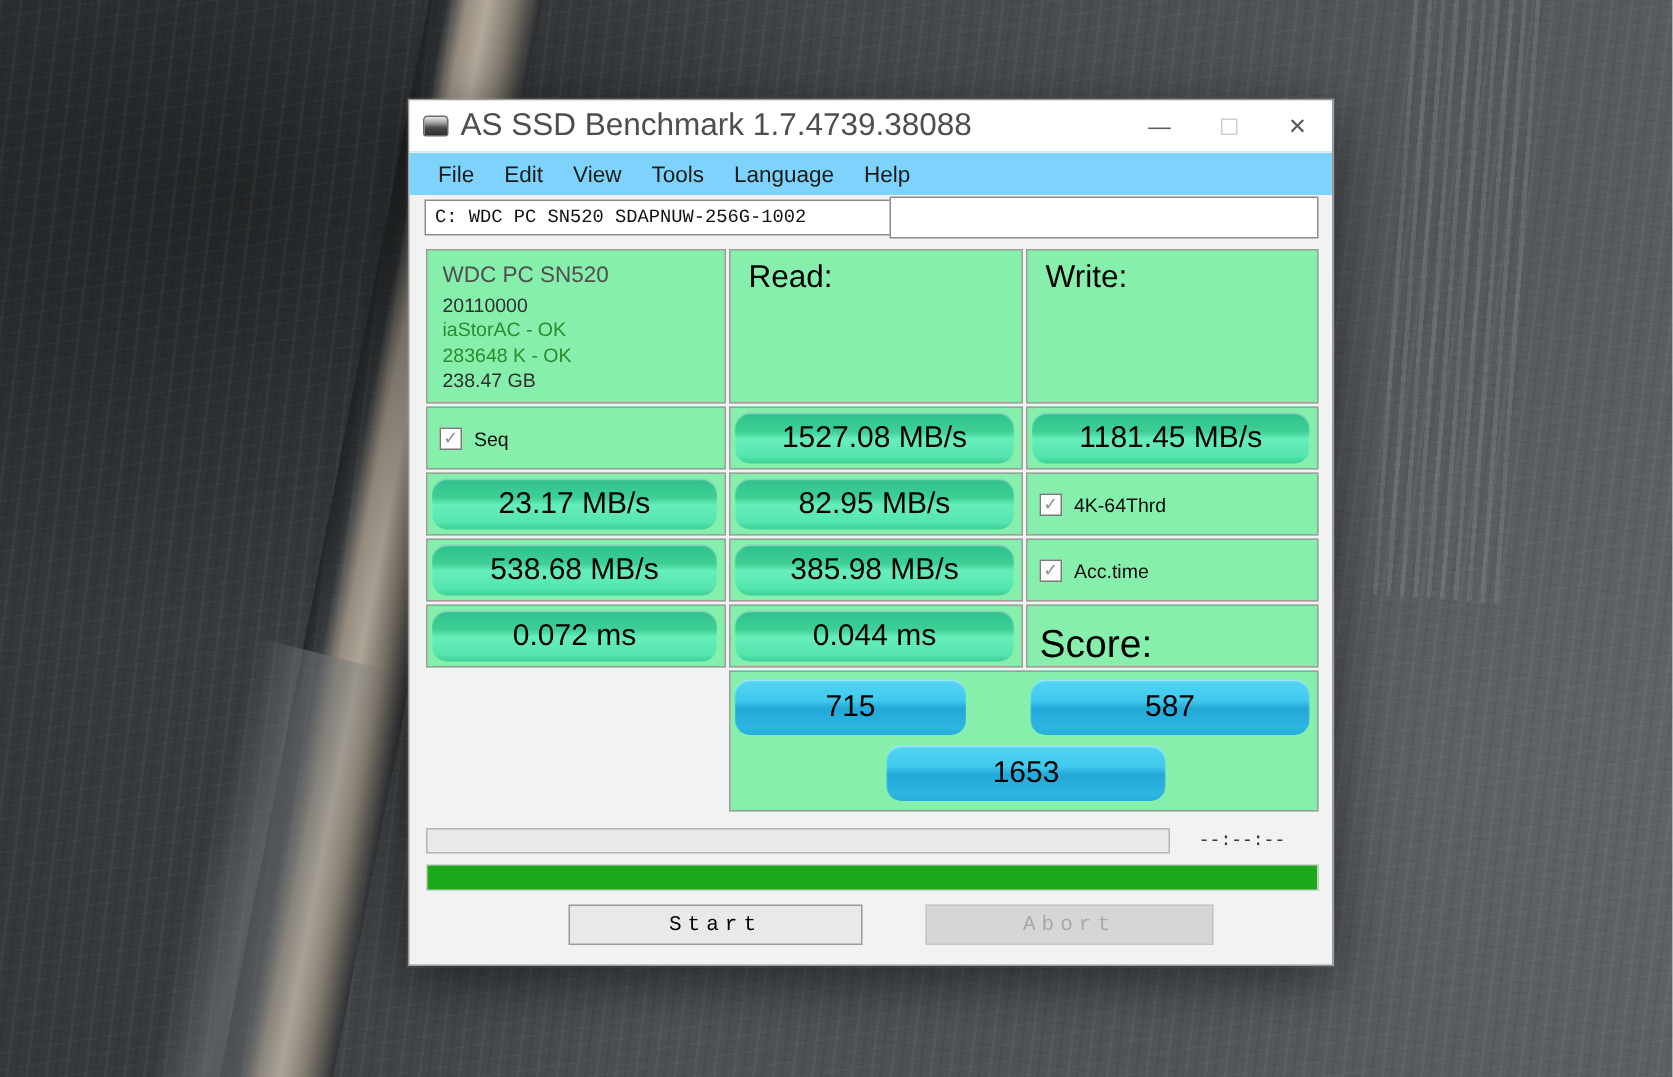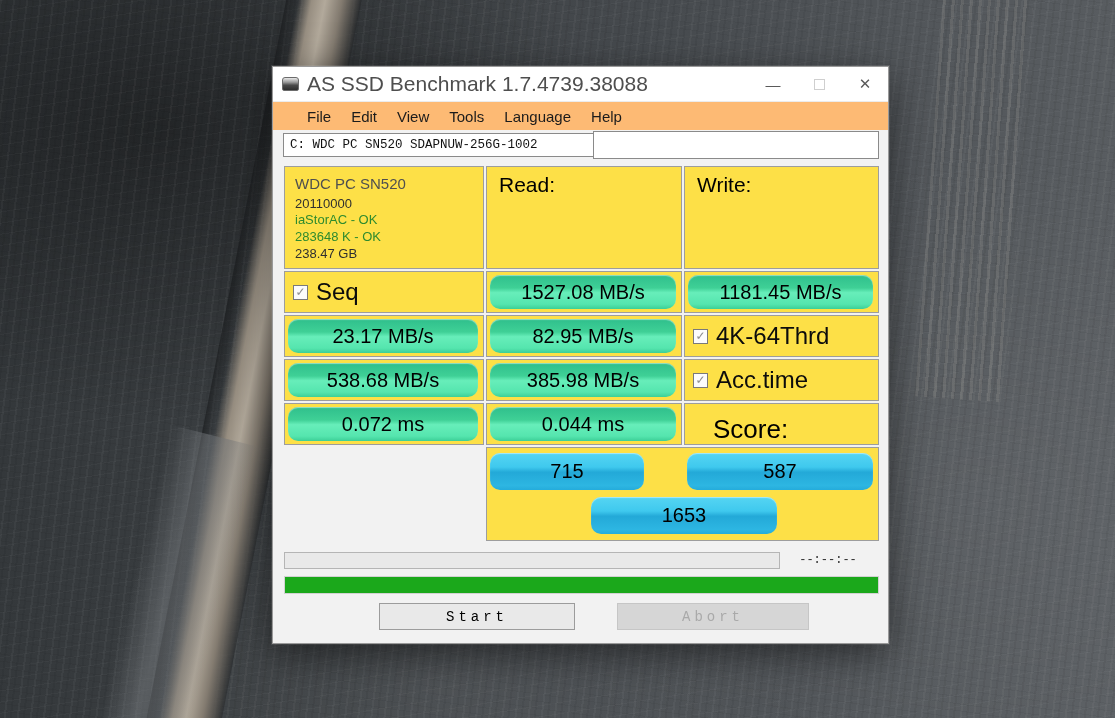--- a/index.html
+++ b/index.html
@@ -35,61 +35,61 @@
     display:flex; align-items:center; padding-left:9px; }
   .app-icon { width:17px; height:14px; margin-right:8px; border-radius:3px 3px 2px 2px;
     background:linear-gradient(180deg,#e8e8e8 0%,#9a9a9a 35%,#4a4a4a 60%,#2e2e2e 100%);
     border:1px solid #6b6b6b; }
   .title-text { font-size:21px; color:#4e4e4e; }
   .caption-btns { margin-left:auto; display:flex; height:34px; }
   .cap-btn { width:46px; height:34px; display:flex; align-items:center; justify-content:center;
     font-size:15px; color:#5a5a5a; }
   .max-glyph { width:11px; height:11px; border:1px solid #cfcfcf; }
 
-  .menubar { position:absolute; left:0; top:34px; right:0; height:29px; background:#fdba74;
-    border-top:1px solid #ececec; display:flex; align-items:center; padding-left:24px; }
+  .menubar { position:absolute; left:0; top:34px; right:0; height:29px; background:#7dd3fc;
+    border-top:1px solid #ececec; display:flex; align-items:center; padding-left:9px; }
   .menu-item { font-size:15px; color:#1b1b1b; padding:4px 10px; }
 
   .combo { position:absolute; left:10px; top:66px; width:326px; height:24px; background:#ffffff;
     border:1px solid #8a8a8a; display:flex; align-items:center; padding:0 6px;
     font-family:"Liberation Mono", monospace; font-size:12.5px; color:#111; }
   .combo-chevron { margin-left:auto; width:8px; height:8px; border-right:1.5px solid #555;
     border-bottom:1.5px solid #555; transform:rotate(45deg) translateY(-2px); }
   .target-box { position:absolute; left:320px; top:64px; width:286px; height:28px;
     background:#ffffff; border:1px solid #8a8a8a; font-size:13px; padding:0 5px;
     font-family:"Liberation Sans", sans-serif; outline:none; }
 
   
   .grid { position:absolute; left:11px; top:99px; display:grid;
     grid-template-columns:200px 196px 195px; grid-template-rows:103px 42px 42px 42px 42px 94px;
     gap:2px; }
-  .cell { background:#fde047; border:1px solid #9d9d9d; }
+  .cell { background:#86efac; border:1px solid #9d9d9d; }
 
   .info-cell { padding:7px 10px; line-height:1.3; }
   .info-model { font-size:15px; color:#4f4f4f; margin-bottom:2px; }
   .info-line  { font-size:13px; color:#2f2f2f; }
   .info-green { font-size:13px; }
 
   .colhead { font-size:21px; color:#000; padding:6px 12px; }
 
   .test-label-cell { display:flex; align-items:center; padding-left:8px; }
   .checkbox { width:15px; height:15px; background:#fcfcfc; border:1px solid #7a7a7a;
     display:flex; align-items:center; justify-content:center; margin-right:8px; }
   .checkbox::after { content:"✓"; font-size:12px; color:#8f8f8f; line-height:1; }
-  .test-label { font-size:24px; color:#0c0c0c; }
+  .test-label { font-size:13px; color:#0c0c0c; }
 
   .pill-cell { display:flex; }
   .pill { flex:1; margin:3px 5px 3px 3px; border-radius:10px; display:flex; align-items:center;
     justify-content:center; font-size:20px; color:#000; }
   .pill-green { background:linear-gradient(180deg,#2fbf8c 0%,#3fd096 38%,#67eeba 52%,#55e5ae 86%,#3ccf97 100%);
     box-shadow:inset 0 1px 1px rgba(255,255,255,.5); }
   .pill-blue  { background:linear-gradient(180deg,#55d5f3 0%,#3fc9ee 38%,#23a9d8 52%,#2db6e2 88%,#25acdb 100%);
     box-shadow:inset 0 1px 1px rgba(255,255,255,.5); }
 
-  .score-label-cell { display:flex; align-items:flex-start; padding:10px 28px; }
+  .score-label-cell { display:flex; align-items:flex-start; padding:10px 8px; }
   .score-label { font-size:26px; color:#000; }
   .score-cell { grid-column:2 / 4; position:relative; }
   .score-pill { position:absolute; height:37px; border-radius:10px; display:flex; align-items:center;
     justify-content:center; font-size:20px; color:#000; }
   .sp-read  { left:3px;  top:5px;  width:154px; }
   .sp-write { left:200px; top:5px; width:186px; }
   .sp-total { left:104px; top:49px; width:186px; }
 
   
   .progress-empty { position:absolute; left:11px; top:485px; width:496px; height:17px;

